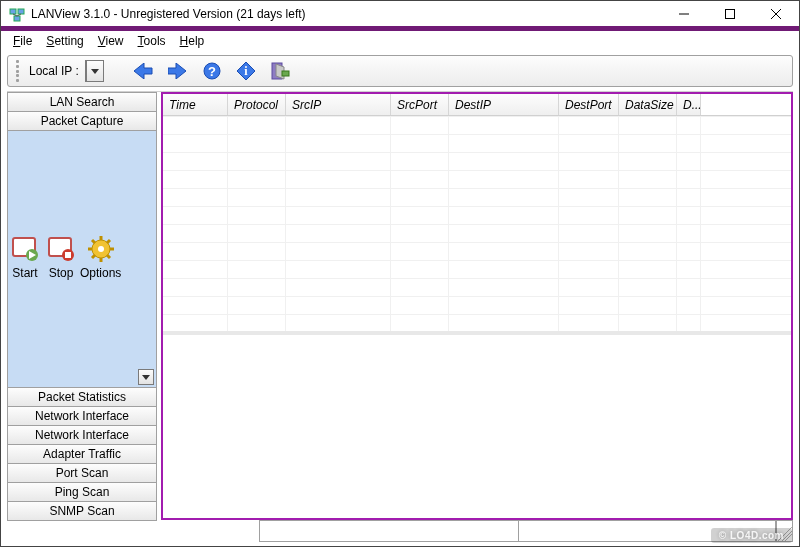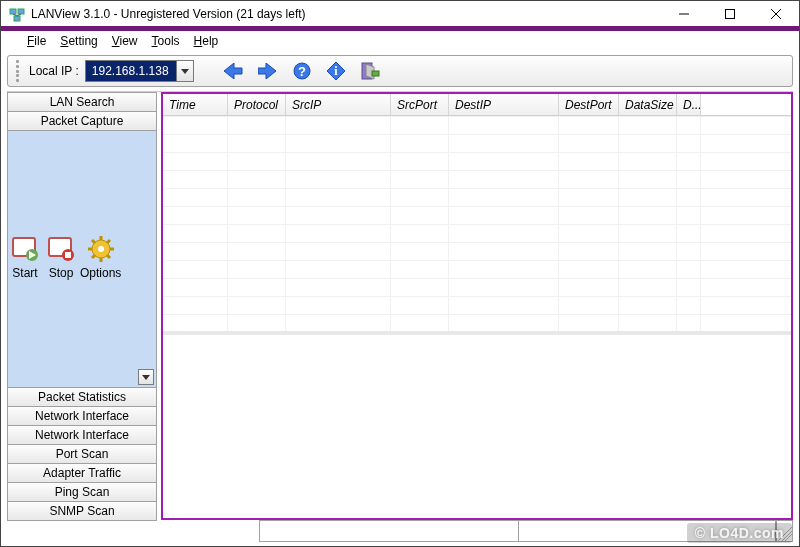--- a/index.html
+++ b/index.html
@@ -36,21 +36,21 @@
     display: flex;
     align-items: center;
     justify-content: center;
     color: #000;
   }
   
   .menubar {
     height: 20px;
     display: flex;
     align-items: center;
-    padding: 0 20px;
+    padding: 0 6px;
     gap: 2px;
     background: #fff;
   }
   .menuitem {
     padding: 1px 6px;
     text-decoration: underline;
     text-decoration-color: transparent;
   }
   .menuitem .ul { text-decoration: underline; }
   
@@ -216,21 +216,21 @@
                                transparent 70%, #b0b0b0 70%, #b0b0b0 73%, transparent 73%,
                                transparent 80%, #b0b0b0 80%, #b0b0b0 83%, transparent 83%);
   }
   .watermark {
     position: fixed;
     right: 8px; bottom: 4px;
     color: rgba(255,255,255,0.85);
     text-shadow: 0 0 4px rgba(0,0,0,0.4);
     font-weight: 600;
     letter-spacing: 0.5px;
-    font-size: 14px;
+    font-size: 10px;
     pointer-events: none;
     background: rgba(0,0,0,0.18);
     padding: 2px 8px;
     border-radius: 3px;
   }
 </style>
 </head>
 <body>
 
 <div class="titlebar">
@@ -273,21 +273,20 @@
 <div class="toolbar-wrap">
   <div class="grip">
       <div></div>
       <div></div>
       <div></div>
       <div></div>
       <div></div>
     </div>
   <span class="toolbar-label">Local IP :</span>
   <span class="ip-combo">
-    <span class="val">192.168.1.138</span>
     <span class="ddbtn">
       <svg width="8" height="5">
           <polygon points="0,0 8,0 4,5" fill="#333"></polygon>
         </svg>
     </span>
   </span>
   <span class="tb-sep"></span>
   <span class="tb-btn">
     <svg width="20" height="16">
         <polygon points="10,0 0,8 10,16 10,11 18,11 18,5 10,5" fill="#3b78e7" stroke="#1a4db3"></polygon>
@@ -366,22 +365,22 @@
       </div>
       <span class="sb-dd">
         <svg width="8" height="5">
             <polygon points="0,0 8,0 4,5" fill="#333"></polygon>
           </svg>
       </span>
     </div>
     <div class="side-btn">Packet Statistics</div>
     <div class="side-btn">Network Interface</div>
     <div class="side-btn">Network Interface</div>
+    <div class="side-btn">Adapter Traffic</div>
     <div class="side-btn">Port Scan</div>
-    <div class="side-btn">Adapter Traffic</div>
     <div class="side-btn">Ping Scan</div>
     <div class="side-btn">SNMP Scan</div>
   </div>
 
   <div class="main">
     <div class="table-area">
       <div class="thead" id="thead">
           <div class="th" style="width: 65px;">Time</div>
           <div class="th" style="width: 58px;">Protocol</div>
           <div class="th" style="width: 105px;">SrcIP</div>

